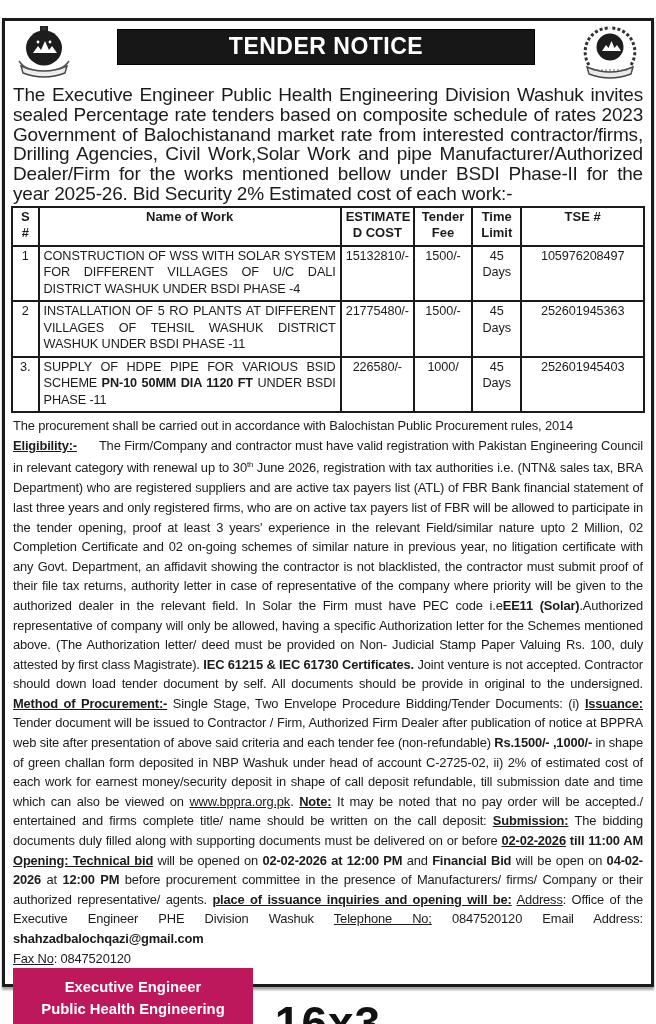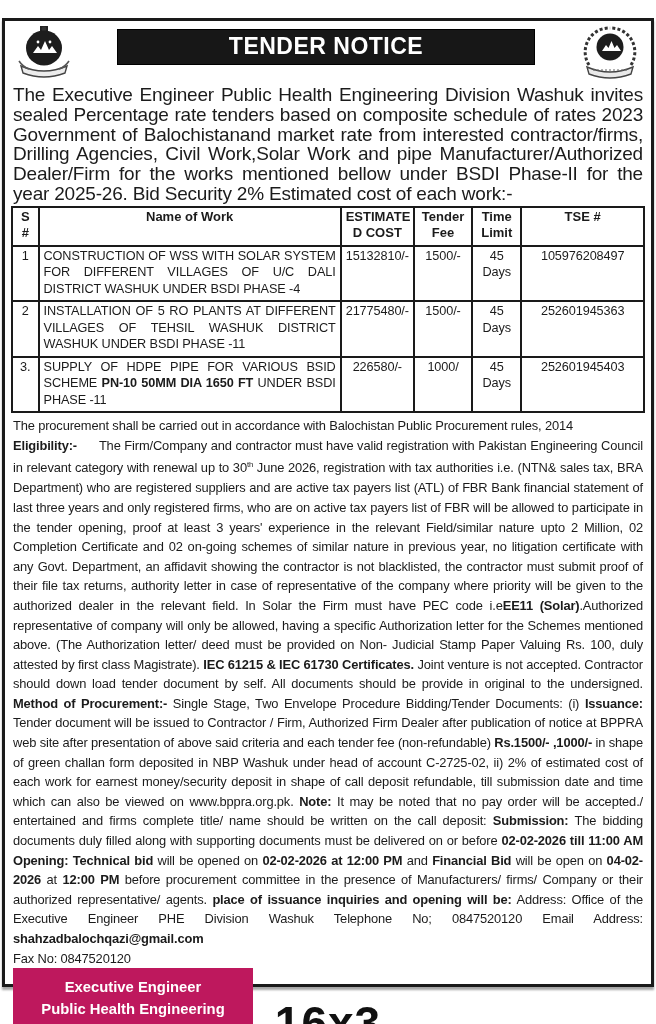--- a/index.html
+++ b/index.html
@@ -44,21 +44,21 @@
   td.c-sn   { text-align:center; }
   td.c-work { text-align:justify; }
   td.c-cost, td.c-fee, td.c-tse { text-align:center; }
   td.c-time { text-align:center; white-space:pre-line; }
   
   .bodytext {
     padding:3px 8px 0 8px; font-size:12.9px; line-height:19.6px;
     letter-spacing:-0.15px; text-align:justify;
   }
   .b { font-weight:bold; }
-  .u { }
+  .u { text-decoration:underline; }
   sup { font-size:.6em; }
   
   .bottomrow {
     margin-top:auto; display:flex; align-items:flex-end;
     justify-content:space-between; padding-left:8px;
   }
   .prq { font-weight:bold; font-size:15.5px; margin-bottom:26px; letter-spacing:-0.2px; }
   .signbox {
     background:#be185d; color:#fff; text-align:center; font-weight:bold;
     font-size:14.8px; line-height:21.5px; padding:9px 10px 10px 10px; width:240px;
@@ -149,21 +149,21 @@
             <td class="c-sn">2</td>
             <td class="c-work"><span>INSTALLATION OF 5 RO PLANTS AT DIFFERENT VILLAGES OF TEHSIL WASHUK DISTRICT WASHUK UNDER BSDI  PHASE -11</span></td>
             <td class="c-cost">21775480/-</td>
             <td class="c-fee">1500/-</td>
             <td class="c-time">45
 Days</td>
             <td class="c-tse">252601945363</td>
           </tr>
           <tr>
             <td class="c-sn">3.</td>
-            <td class="c-work"><span>SUPPLY OF HDPE PIPE FOR VARIOUS BSID SCHEME </span><span class="b">PN-10 50MM DIA 1650 FT</span><span> UNDER BSDI  PHASE -11</span></td>
+            <td class="c-work"><span>SUPPLY OF HDPE PIPE FOR VARIOUS BSID SCHEME </span><span class="b">PN-10 50MM DIA 1120 FT</span><span> UNDER BSDI  PHASE -11</span></td>
             <td class="c-cost">226580/-</td>
             <td class="c-fee">1000/</td>
             <td class="c-time">45
 Days</td>
             <td class="c-tse">252601945403</td>
           </tr>
         </tbody>
     </table>
 
     <div class="bodytext"><span>The procurement shall be carried out in accordance with Balochistan Public Procurement rules, 2014</span><br><span class="b u">Eligibility:-</span><span>&nbsp;&nbsp;&nbsp;&nbsp;&nbsp; The Firm/Company and contractor must have valid registration with Pakistan Engineering Council in relevant category with renewal up to 30</span><sup>th</sup><span> June 2026, registration with tax authorities i.e. (NTN&amp; sales tax, BRA Department) who are registered suppliers and are active tax payers list (ATL)  of FBR Bank financial statement of last three years and only registered firms, who are on active tax payers list of FBR will be allowed to participate in the tender opening, proof at least 3 years' experience in the relevant Field/similar nature upto 2 Million, 02 Completion Certificate and 02 on-going schemes of similar nature in previous year, no litigation certificate with any Govt. Department, an affidavit showing the contractor is not blacklisted, the contractor must submit proof of their file tax returns, authority letter in case of representative of the company where priority will be given to the authorized dealer in the relevant field. In Solar the Firm must have PEC code i.e</span><span class="b">EE11 (Solar)</span><span>.Authorized representative of company will only be allowed, having a specific Authorization letter for the Schemes mentioned above. (The Authorization letter/ deed must be provided on Non- Judicial Stamp Paper Valuing Rs. 100, duly attested by first class Magistrate). </span><span class="b">IEC 61215 &amp; IEC 61730 Certificates.</span><span> Joint venture is not accepted. Contractor should down load tender document by self. All documents should be provide in original to the undersigned.  </span><span class="b u">Method of Procurement:-</span><span> Single Stage, Two Envelope Procedure Bidding/Tender Documents: (i) </span><span class="b u">Issuance:</span><span> Tender document will be issued to Contractor / Firm, Authorized Firm Dealer after publication of notice at BPPRA web site after presentation of above said criteria and each tender fee (non-refundable) </span><span class="b">Rs.1500/- ,1000/-</span><span> in shape of green challan form deposited in NBP Washuk  under head of account C-2725-02, ii) 2% of estimated cost of each work for earnest money/security deposit in shape of call deposit refundable, till submission date and time which can also be viewed on </span><span class="u">www.bppra.org.pk</span><span>. </span><span class="b u">Note:</span><span> It may be noted that no pay order will be accepted./ entertained and firms complete title/ name should be written on the call deposit: </span><span class="b u">Submission:</span><span> The bidding documents duly filled along with supporting documents must be delivered on or before </span><span class="b u">02-02-2026</span><span class="b"> till 11:00 AM </span><span class="b u">Opening: Technical bid</span><span> will be opened on </span><span class="b">02-02-2026 at 12:00 PM</span><span> and </span><span class="b">Financial Bid</span><span> will be open on </span><span class="b">04-02-2026</span><span> at </span><span class="b">12:00 PM</span><span> before procurement committee in the presence of Manufacturers/ firms/ Company or their authorized representative/ agents. </span><span class="b u">place of issuance inquiries and opening  will be:</span><span> </span><span class="u">Address</span><span>: Office of the Executive Engineer PHE Division Washuk </span><span class="u">Telephone No;</span><span> 0847520120 Email Address: </span><span class="b">shahzadbalochqazi@gmail.com</span><br><span class="u">Fax No</span><span>: 0847520120</span></div>

